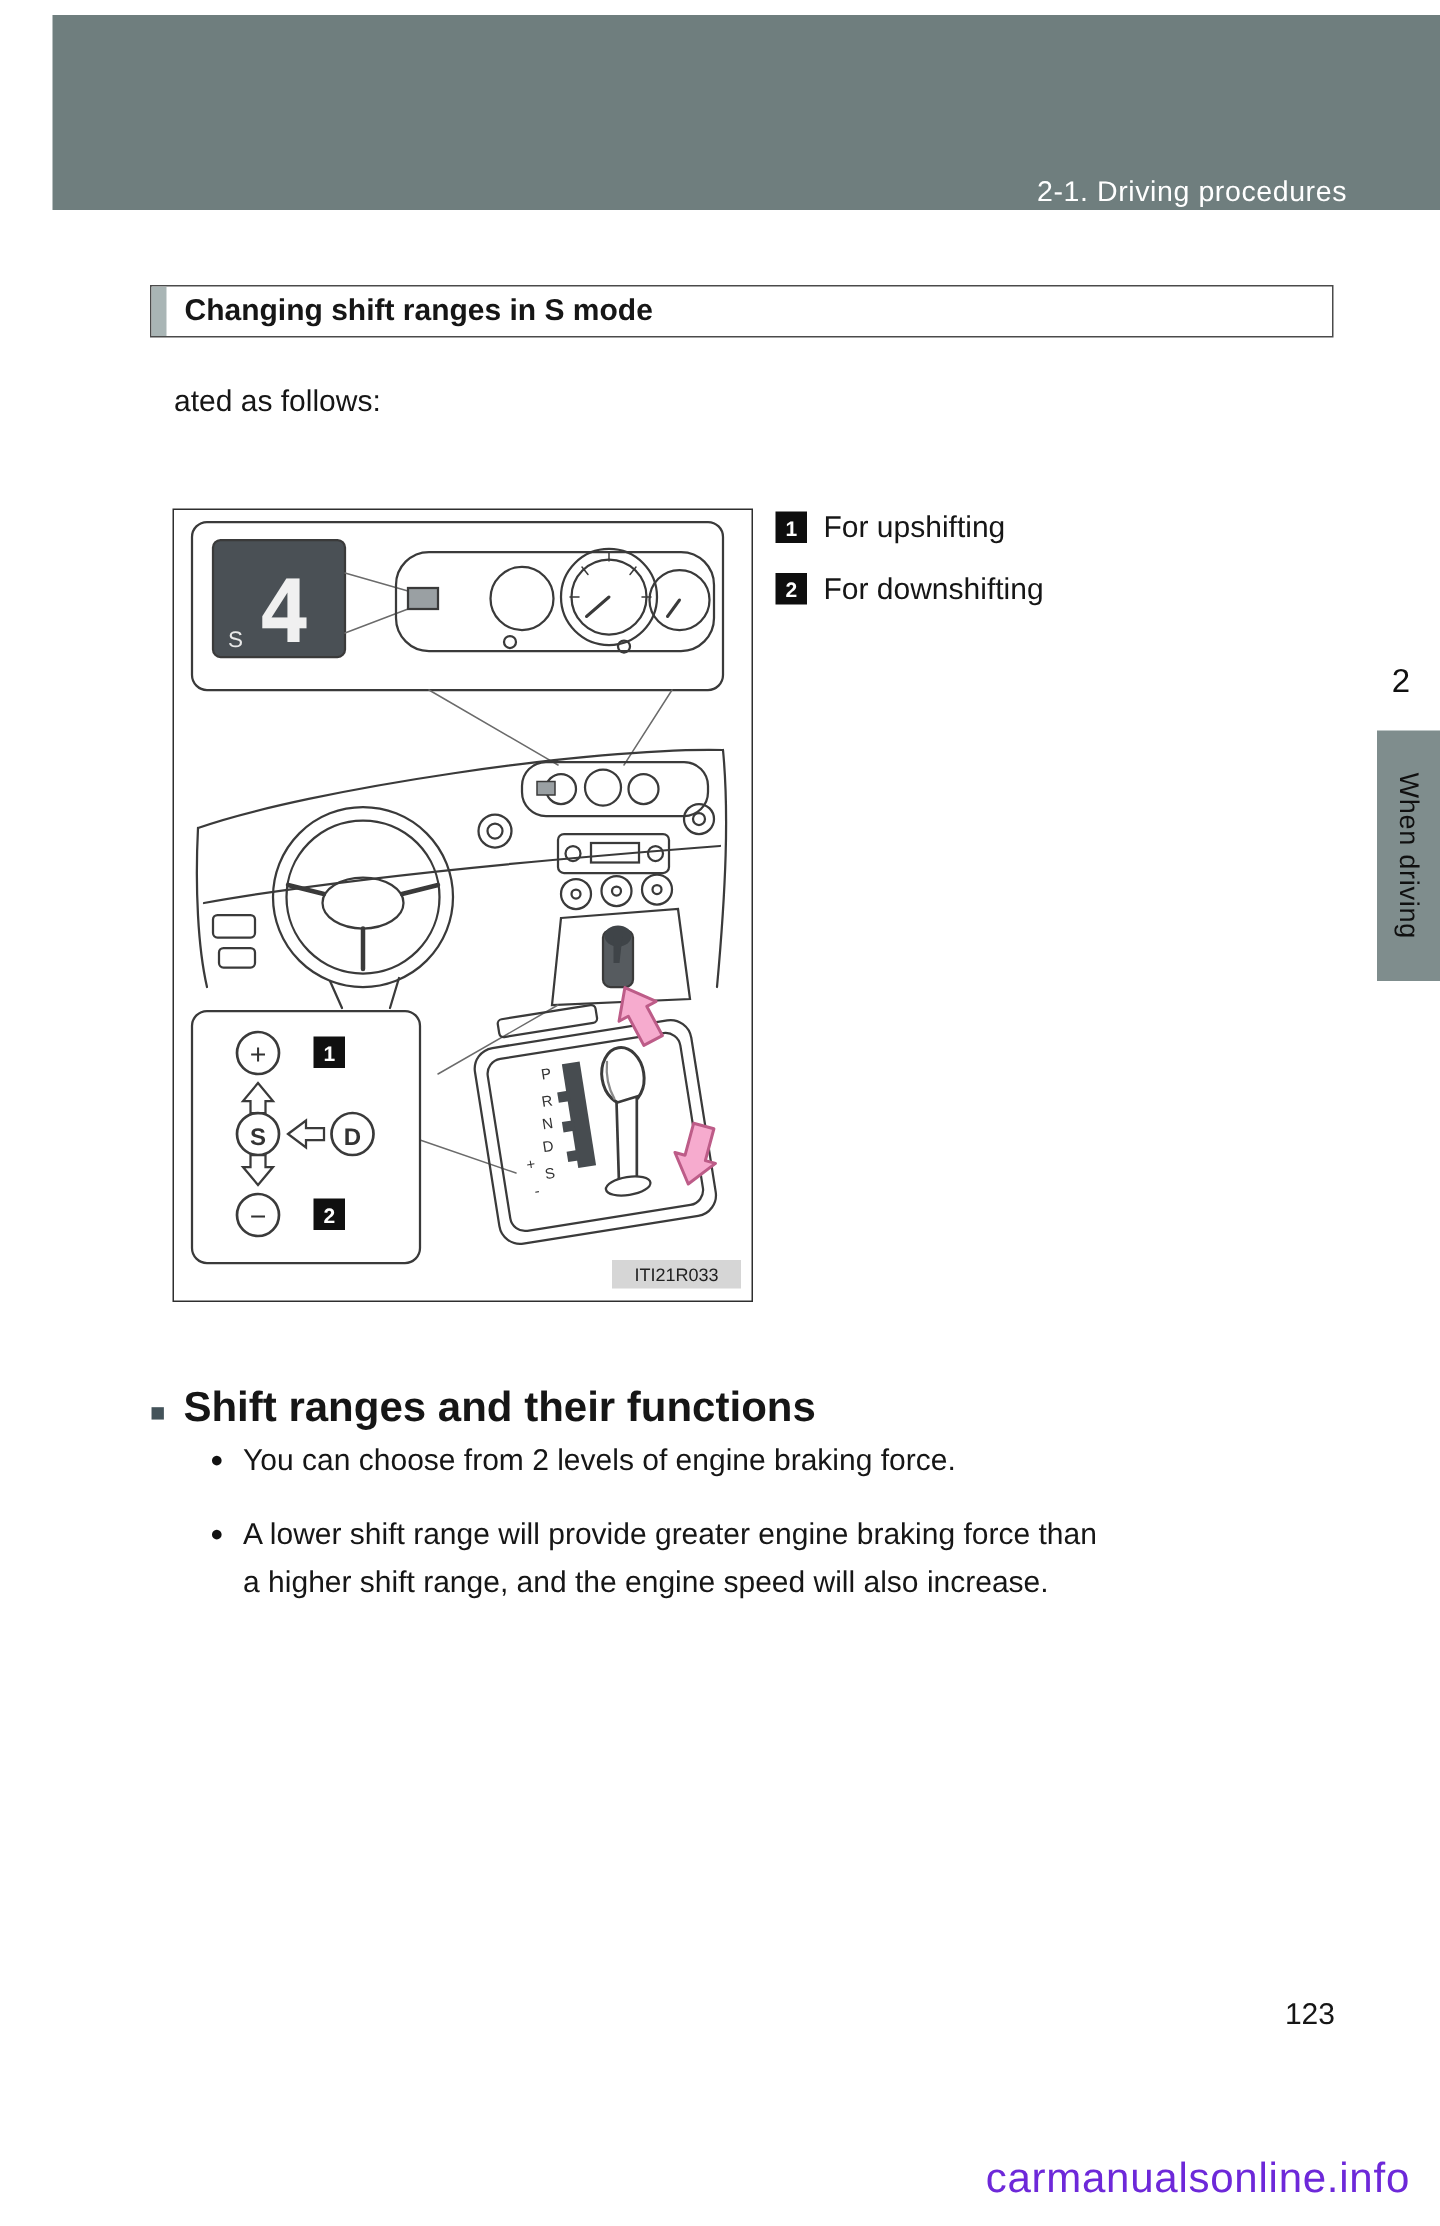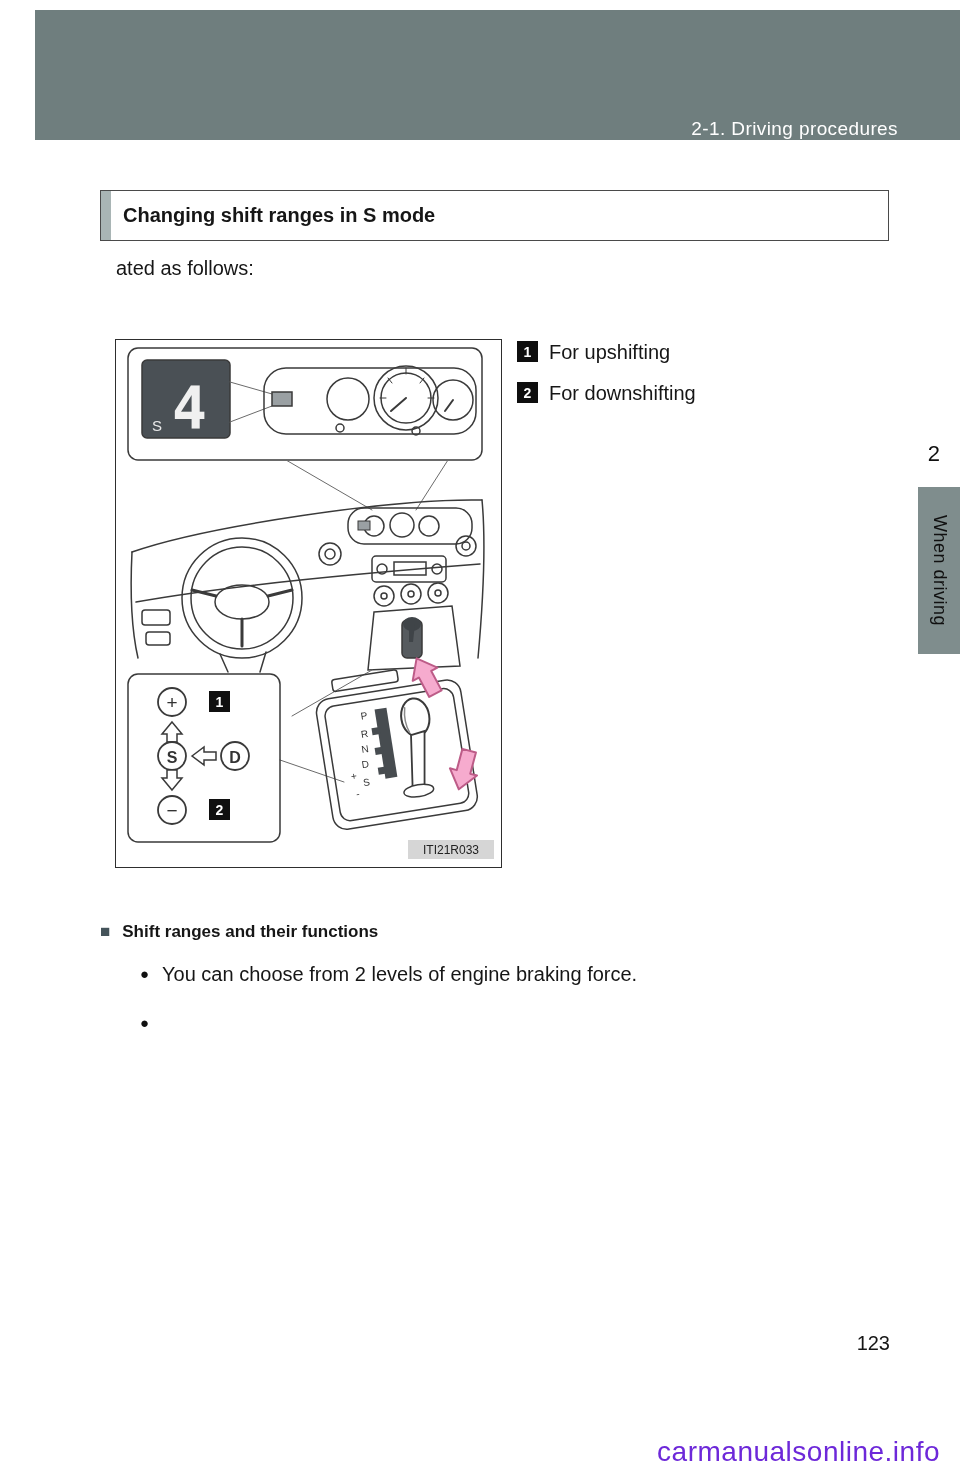--- a/index.html
+++ b/index.html
@@ -15,21 +15,21 @@
   .breadcrumb { color:#ffffff; font-size:19px; letter-spacing:0.4px; }
 
   .chapter-num { position:absolute; top:441px; right:20px; font-size:22px; color:#101010; }
   .side-tab {
     position:absolute; top:487px; right:0; width:42px; height:167px; background:#7f8d8d;
     display:flex; align-items:center; justify-content:center;
   }
   .side-tab-label { writing-mode:vertical-rl; font-size:18px; color:#101010; letter-spacing:0.5px; }
 
   .heading-box {
-    position:absolute; left:100px; top:190px; width:789px; height:51px;
+    position:absolute; left:100px; top:190px; width:789px; height:35px;
     border:1px solid #4a4a4a; background:#ffffff; display:flex; align-items:center; overflow:hidden;
   }
   .heading-accent { width:10px; align-self:stretch; background:#a9b5b5; flex:0 0 auto; }
   .heading-text { font-size:20px; font-weight:bold; margin-left:12px; }
 
   .intro { position:absolute; left:116px; top:252px; width:780px; font-size:20px; line-height:33px; }
   .intro .l1 { display:block; text-align:justify; text-align-last:justify; }
   .intro .l2 { display:block; }
 
   .callouts { position:absolute; left:517px; top:340px; display:flex; flex-direction:column; gap:17px; }
@@ -42,21 +42,21 @@
   .figure {
     position:absolute; left:115px; top:339px; width:387px; height:529px;
     border:1px solid #2e2e2e; background:#ffffff;
   }
   .figure svg { display:block; font-family:"Liberation Sans","DejaVu Sans",sans-serif; }
 
   .after-figure { position:absolute; left:116px; top:873px; width:780px; font-size:20px; }
 
   .section-title { position:absolute; left:100px; top:922px; display:flex; gap:12px; align-items:baseline; }
   .square-marker { color:#44535a; font-size:17px; }
-  .section-title-text { font-size:17px; font-weight:bold;text-align:center; }
+  .section-title-text { font-size:28px; font-weight:bold;text-align:center; }
 
   .bullet-item { position:absolute; left:140px; width:760px; display:flex; gap:13px; font-size:20px; line-height:32px; }
   .bullet-item .dot { font-size:15px; line-height:32px; color:#111; flex:0 0 auto; }
   .bullet-text span { display:block; }
   .bullet-1 { top:958px; }
   .bullet-2 { top:1007px; }
 
   .page-number { position:absolute; top:1332px; right:70px; font-size:20px; }
   .watermark { position:absolute; top:1436px; right:20px; font-size:28px; color:#6d28d9; letter-spacing:0.5px; }
 </style>
@@ -223,18 +223,22 @@
 
   <div class="bullet-item bullet-1">
     <span class="dot">●</span>
     <span class="bullet-text">
       <span>You can choose from 2 levels of engine braking force.</span>
     </span>
   </div>
 
   <div class="bullet-item bullet-2">
     <span class="dot">●</span>
+    <span class="bullet-text">
+      <span>A lower shift range will provide greater engine braking force than</span>
+      <span>a higher shift range, and the engine speed will also increase.</span>
+    </span>
   </div>
 
   <div class="page-number">123</div>
   <div class="watermark">carmanualsonline.info</div>
 
 </div>
 
 </body></html>

